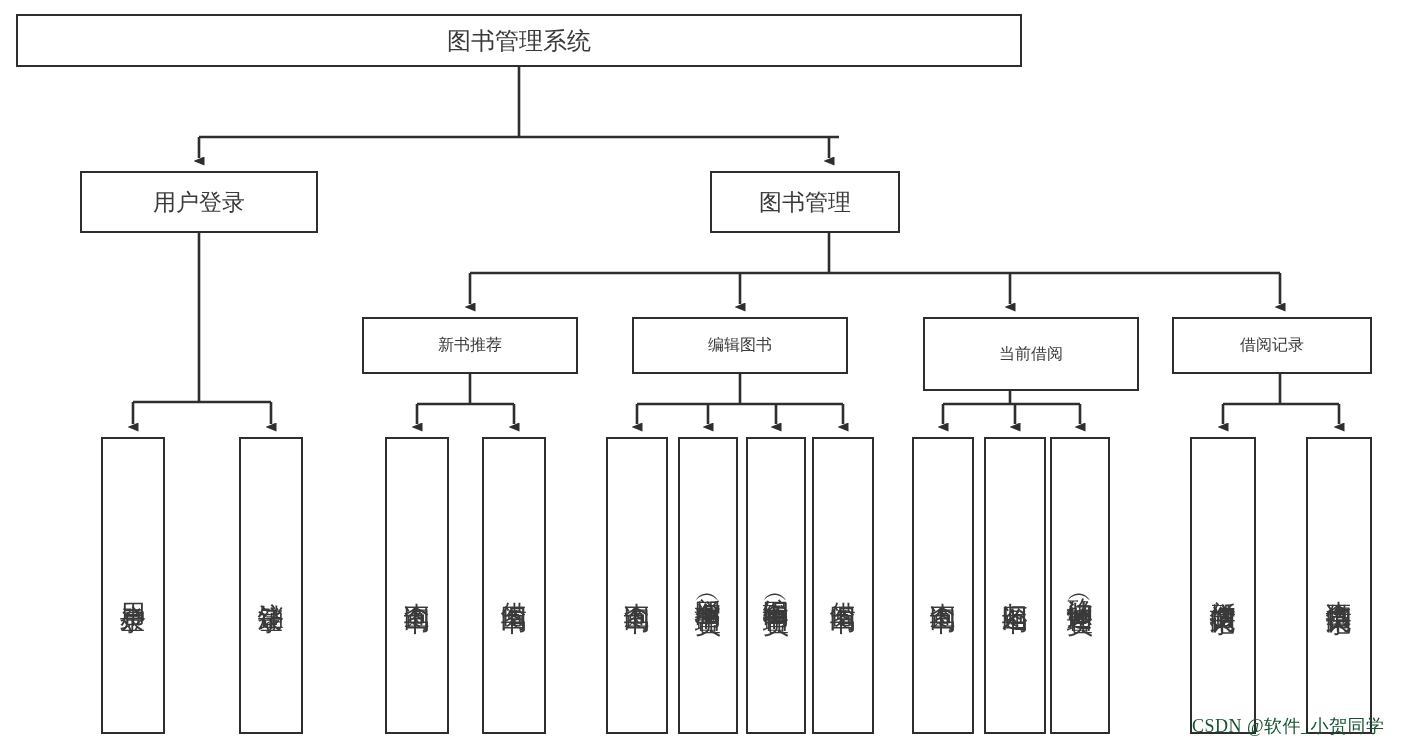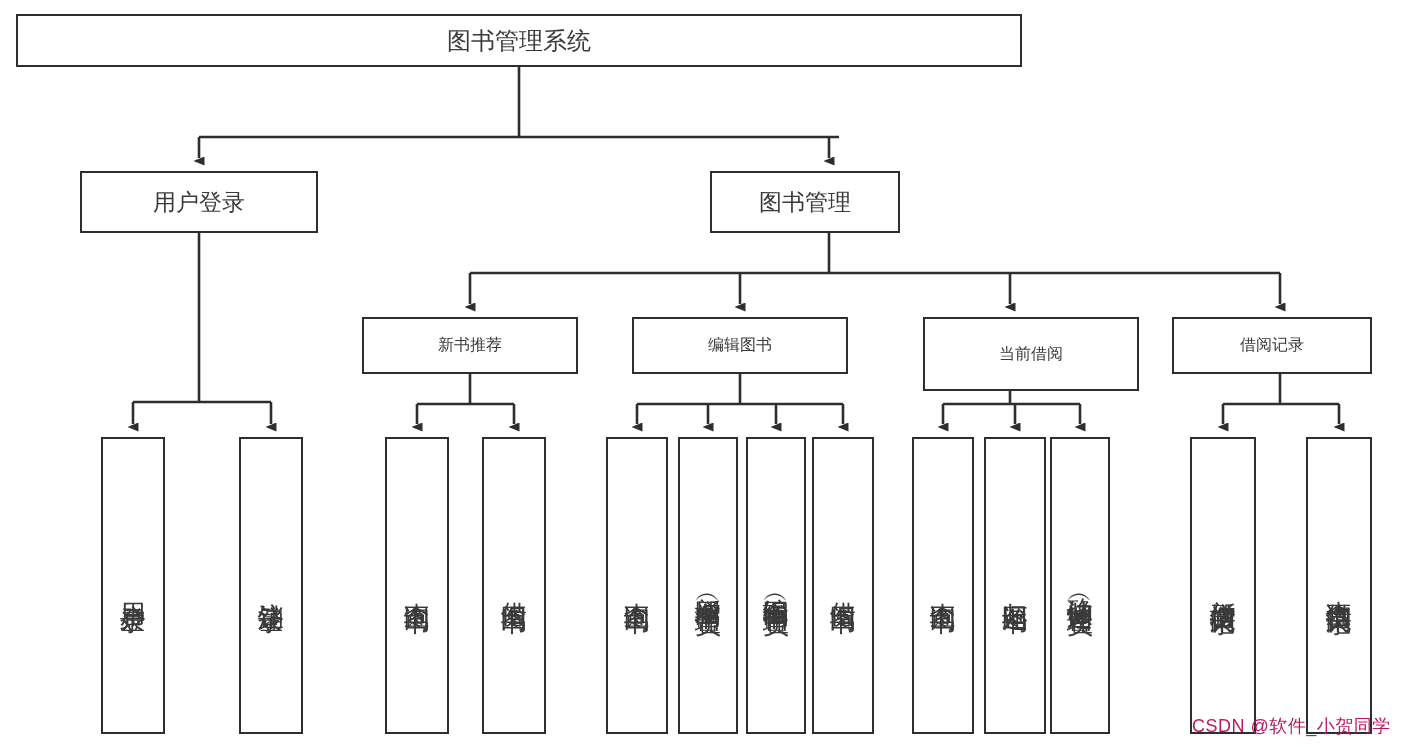--- a/index.html
+++ b/index.html
@@ -60,23 +60,24 @@
   }
   .htext {
     white-space: nowrap;
     display: block;
   }
   .watermark {
     position: absolute;
     left: 1192px;
     top: 714px;
     font-size: 18px;
-    color: #be185d;
+    color: #14532d;
     white-space: nowrap;
     letter-spacing: 0.5px;
+    font-family: Liberation Serif, serif;
   }
 </style>
 </head>
 <body>
 
 <div id="canvas">
 
   <svg id="connectors" viewBox="0 0 1405 747" xmlns="http://www.w3.org/2000/svg">
     <defs>
       <marker id="arrow" markerWidth="9" markerHeight="11" refX="1.5" refY="5.5" orient="auto" markerUnits="userSpaceOnUse">

